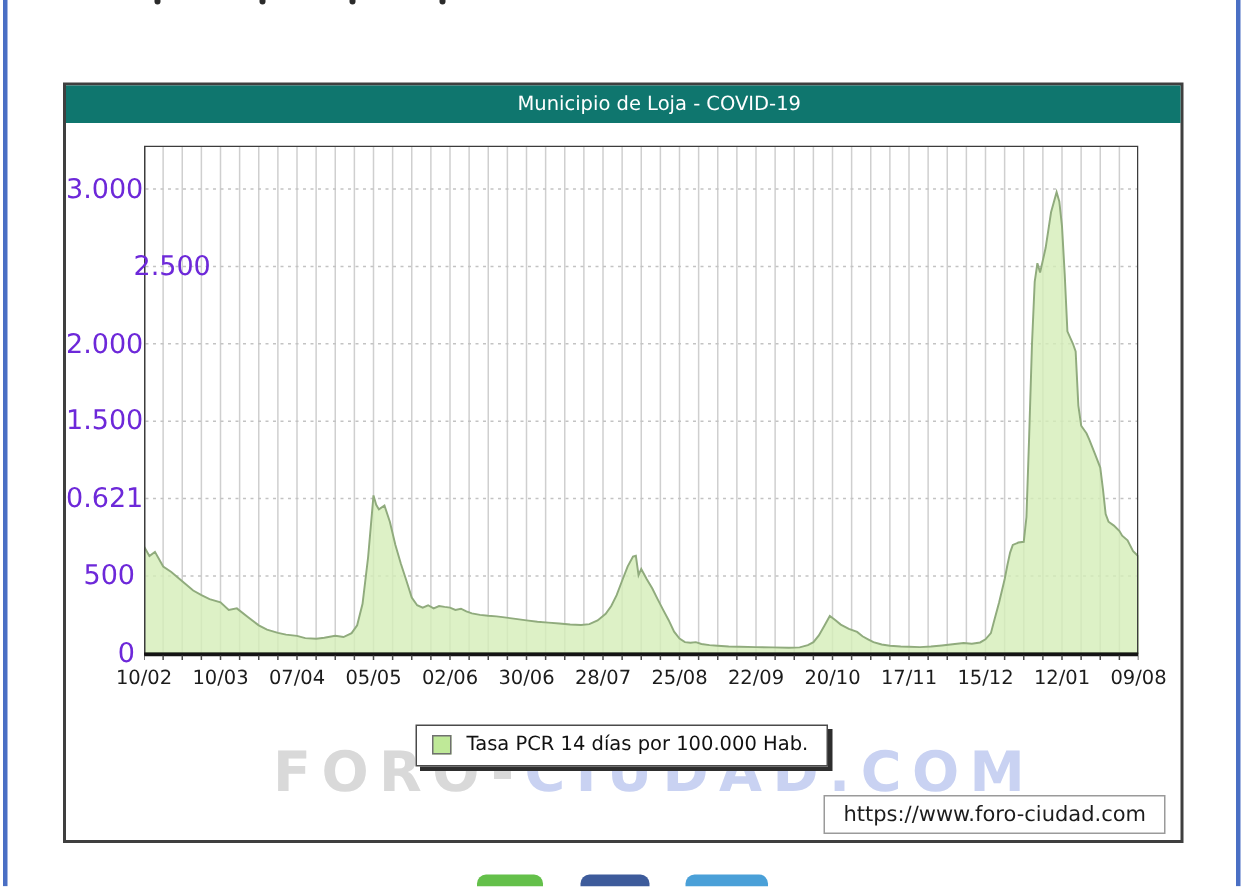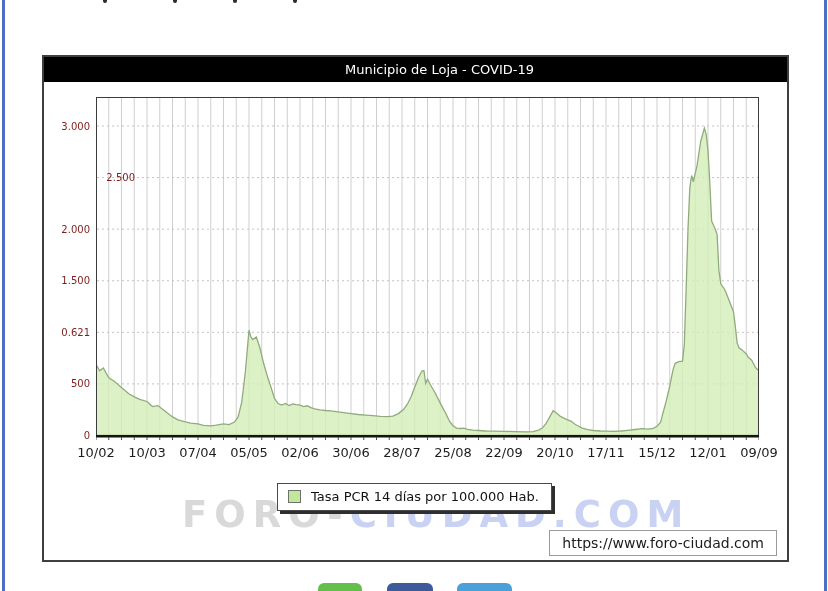--- a/index.html
+++ b/index.html
@@ -14,21 +14,21 @@
   .frag{position:absolute;top:0;height:3px;width:4px;background:#2b2b2b;border-radius:0 0 2px 2px;}
   .panel{
     position:absolute;left:42px;top:55px;width:747px;height:507px;
     background:#ffffff;border:2px solid #3f3f3f;box-sizing:border-box;
   }
   .title-bar{
     position:absolute;left:0;top:0;right:0;height:25px;
     color:#ffffff;font-size:13px;line-height:25px;text-align:center;
   }
   .plot-svg{position:absolute;left:52px;top:40px;}
-  .ylabel{position:absolute;left:0;width:46px;text-align:right;font-size:10px;color:#7f1d1d;height:17px;line-height:17px;}
+  .ylabel{position:absolute;left:0;width:46px;text-align:right;font-size:18px;color:#6d28d9;height:17px;line-height:17px;}
   .xlabel{position:absolute;width:48px;text-align:center;font-size:13px;color:#1c1c1c;top:388px;z-index:2;}
   .watermark{
     position:absolute;left:138px;top:436px;width:560px;z-index:1;
     font-size:37px;letter-spacing:7px;white-space:nowrap;text-align:left;
     font-weight:bold;
   }
   .legend-box{
     position:absolute;left:233px;top:426px;z-index:3;
     background:#ffffff;border:1px solid #4a4a4a;
     box-shadow:3px 3px 0 0 #2e2e2e;
@@ -49,21 +49,21 @@
 <div class="page">
   <div class="frame-edge frame-left" style="background: rgb(74, 111, 196);"></div>
   <div class="frame-edge frame-right" style="background: rgb(74, 111, 196);"></div>
 
   <div class="frag" style="left:103px"></div>
   <div class="frag" style="left:173px"></div>
   <div class="frag" style="left:233px"></div>
   <div class="frag" style="left:293px"></div>
 
   <div class="panel">
-    <div class="title-bar" style="background: #000000; padding-left: 48px;">Municipio de Loja - COVID-19</div>
+    <div class="title-bar" style="background: #0f766e; padding-left: 48px;">Municipio de Loja - COVID-19</div>
 
     <svg class="plot-svg" width="663" height="344" viewBox="0 0 663 344">
         <line x1="12.75" y1="1" x2="12.75" y2="338.5" stroke="#cfcfcf" stroke-width="1"></line>
         <line x1="25.5" y1="1" x2="25.5" y2="338.5" stroke="#cfcfcf" stroke-width="1"></line>
         <line x1="38.25" y1="1" x2="38.25" y2="338.5" stroke="#cfcfcf" stroke-width="1"></line>
         <line x1="51" y1="1" x2="51" y2="338.5" stroke="#cfcfcf" stroke-width="1"></line>
         <line x1="63.75" y1="1" x2="63.75" y2="338.5" stroke="#cfcfcf" stroke-width="1"></line>
         <line x1="76.5" y1="1" x2="76.5" y2="338.5" stroke="#cfcfcf" stroke-width="1"></line>
         <line x1="89.25" y1="1" x2="89.25" y2="338.5" stroke="#cfcfcf" stroke-width="1"></line>
         <line x1="102" y1="1" x2="102" y2="338.5" stroke="#cfcfcf" stroke-width="1"></line>
@@ -190,21 +190,21 @@
         <div class="xlabel" style="left: 181px;">05/05</div>
         <div class="xlabel" style="left: 232px;">02/06</div>
         <div class="xlabel" style="left: 283px;">30/06</div>
         <div class="xlabel" style="left: 334px;">28/07</div>
         <div class="xlabel" style="left: 385px;">25/08</div>
         <div class="xlabel" style="left: 436px;">22/09</div>
         <div class="xlabel" style="left: 487px;">20/10</div>
         <div class="xlabel" style="left: 538px;">17/11</div>
         <div class="xlabel" style="left: 589px;">15/12</div>
         <div class="xlabel" style="left: 640px;">12/01</div>
-        <div class="xlabel" style="left: 691px;">09/09</div>
+        <div class="xlabel" style="left: 691px;">09/08</div>
       </div>
 
     <div class="watermark"><span style="color: rgb(217, 217, 217);">FORO-</span><span style="color: rgb(201, 210, 242);">CIUDAD.COM</span></div>
 
     <div class="legend-box">
       <span class="legend-swatch" style="background: rgb(191, 233, 152);"></span>
       <span>Tasa PCR 14 días por 100.000 Hab.</span>
     </div>
 
     <div class="url-box">https://www.foro-ciudad.com</div>

